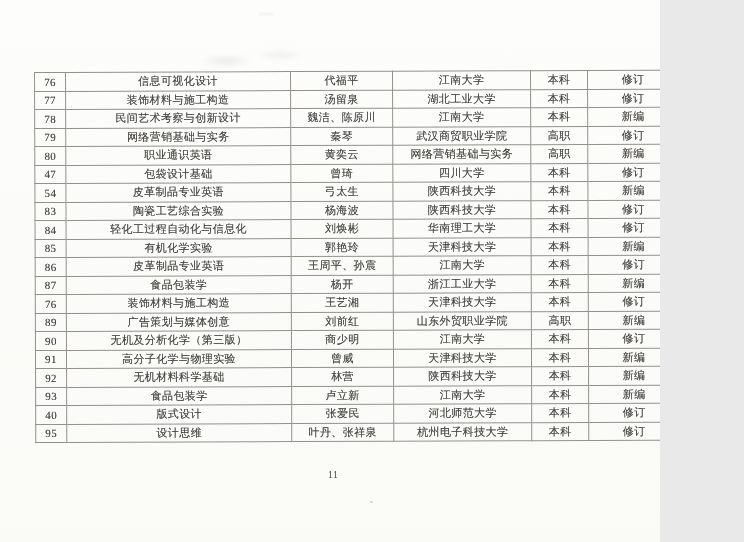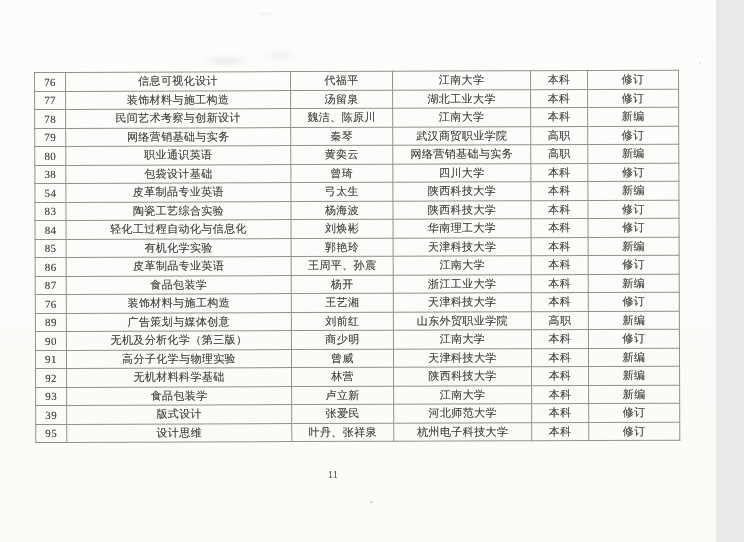--- a/index.html
+++ b/index.html
@@ -3,21 +3,21 @@
 <meta charset="utf-8">
 <style>
   html, body { margin: 0; padding: 0; }
   body {
     width: 744px; height: 542px;
     font-family: "Liberation Serif", "DejaVu Serif", serif;
     background: #e9e9e9;
   }
   .page {
     position: relative;
-    width: 716px; height: 542px;
+    width: 660px; height: 542px;
     background: linear-gradient(180deg, #fdfdfc 0%, #fbfbf9 60%, #fafaf7 100%);
     overflow: hidden;
   }
   
   .smudge {
     position: absolute;
     left: 190px; top: 44px;
     width: 120px; height: 28px;
     background:
       radial-gradient(ellipse 40px 10px at 30% 60%, rgba(150,150,150,0.35), rgba(150,150,150,0) 70%),
@@ -123,21 +123,21 @@
   </tr>
           <tr>
     <td class="c-no">80</td>
     <td class="c-title">职业通识英语</td>
     <td class="c-author">黄奕云</td>
     <td class="c-university">网络营销基础与实务</td>
     <td class="c-level">高职</td>
     <td class="c-edition">新编</td>
   </tr>
           <tr>
-    <td class="c-no">38</td>
+    <td class="c-no">47</td>
     <td class="c-title">包袋设计基础</td>
     <td class="c-author">曾琦</td>
     <td class="c-university">四川大学</td>
     <td class="c-level">本科</td>
     <td class="c-edition">修订</td>
   </tr>
           <tr>
     <td class="c-no">54</td>
     <td class="c-title">皮革制品专业英语</td>
     <td class="c-author">弓太生</td>
@@ -227,21 +227,21 @@
   </tr>
           <tr>
     <td class="c-no">93</td>
     <td class="c-title">食品包装学</td>
     <td class="c-author">卢立新</td>
     <td class="c-university">江南大学</td>
     <td class="c-level">本科</td>
     <td class="c-edition">新编</td>
   </tr>
           <tr>
-    <td class="c-no">39</td>
+    <td class="c-no">40</td>
     <td class="c-title">版式设计</td>
     <td class="c-author">张爱民</td>
     <td class="c-university">河北师范大学</td>
     <td class="c-level">本科</td>
     <td class="c-edition">修订</td>
   </tr>
           <tr>
     <td class="c-no">95</td>
     <td class="c-title">设计思维</td>
     <td class="c-author">叶丹、张祥泉</td>

